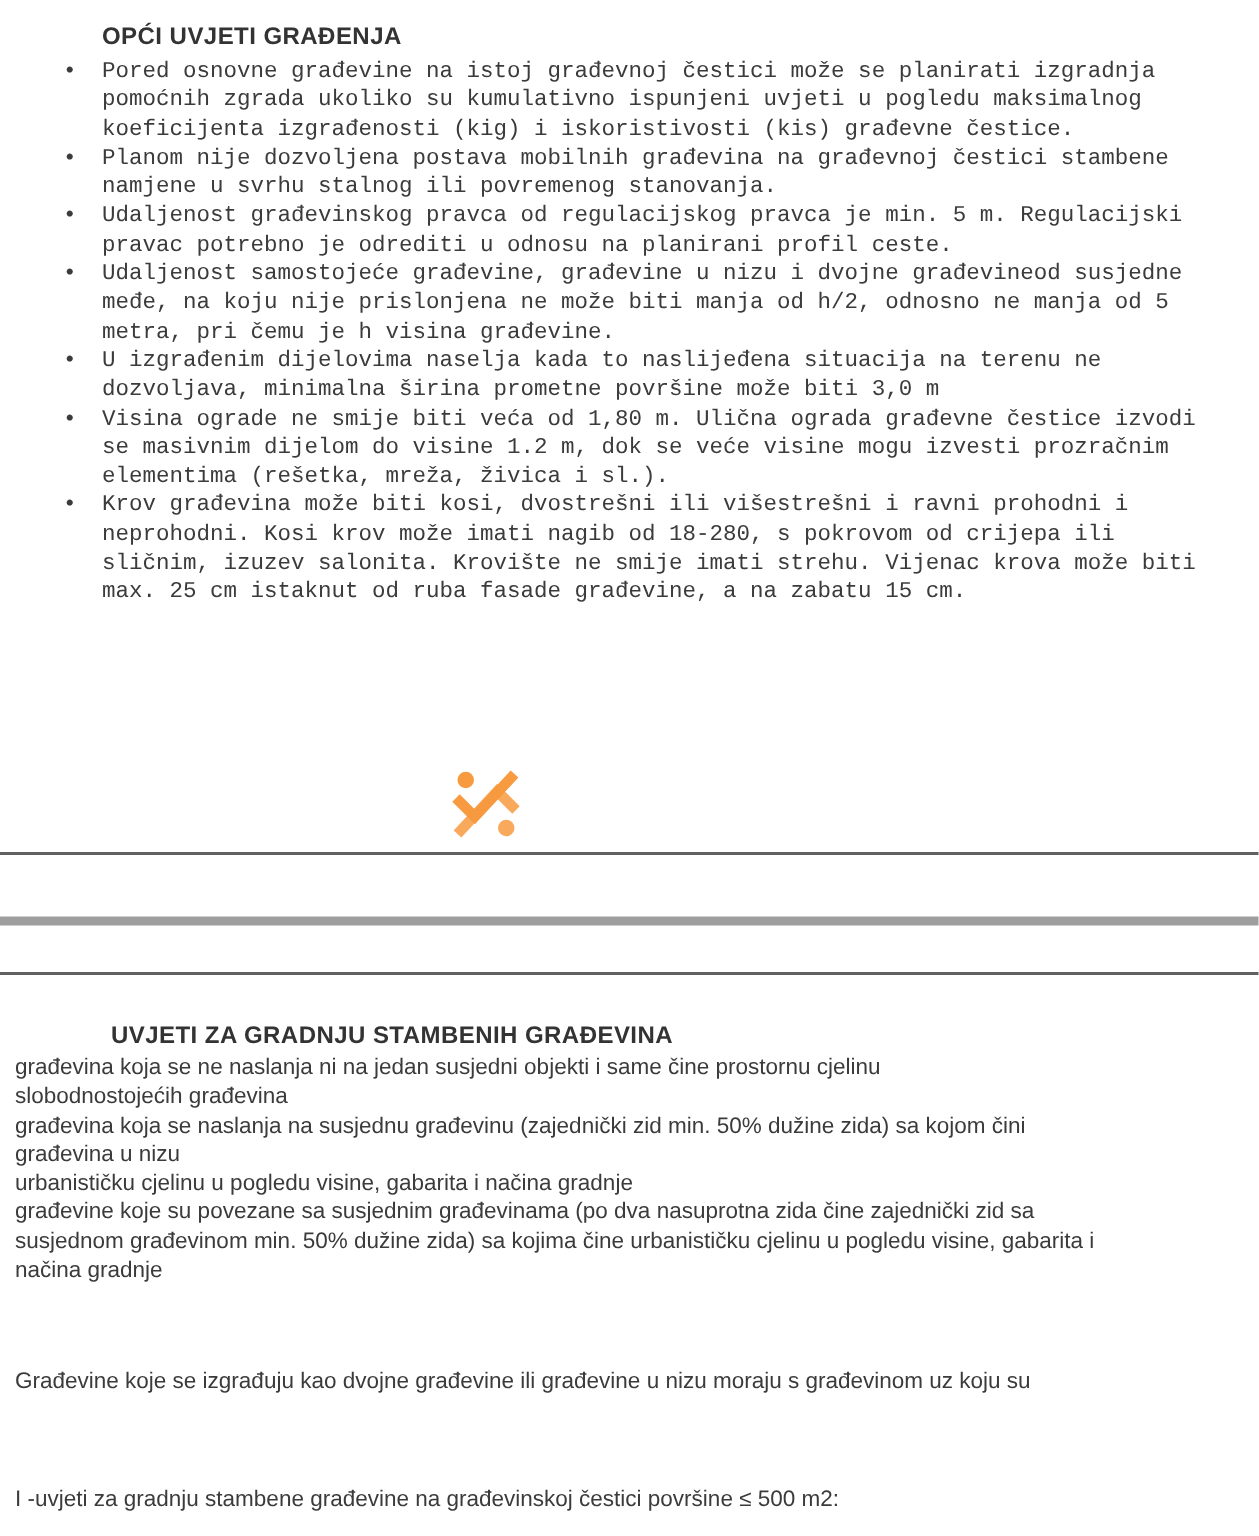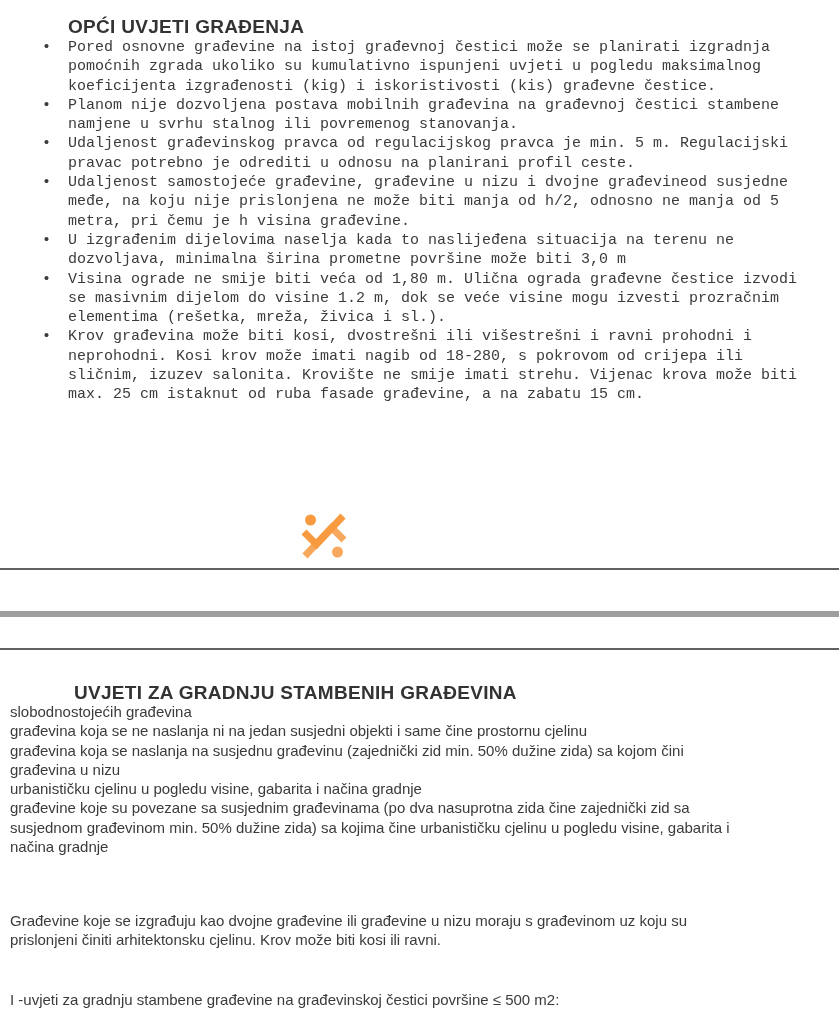--- a/index.html
+++ b/index.html
@@ -10,21 +10,21 @@
     overflow: hidden;
     font-family: "Liberation Sans", sans-serif;
     color: #3b3b3b;
     font-size: 15px;
     line-height: 19.3px;
   }
 
   .doc-title {
     position: absolute;
     font-weight: bold;
-    font-size: 19px;
+    font-size: 16px;
     letter-spacing: 0.3px;
     color: #333333;
     white-space: nowrap;
   }
   .p1-title { left: 68px; top: 4px; }
   .p2-title { left: 74px; top: 670px; }
 
   ul.bullet-list {
     position: absolute;
     top: 38px; left: 0; right: 0;
@@ -106,29 +106,28 @@
 </div>
 
 <div class="rule rule-thin-top"></div>
 <div class="rule rule-thick"></div>
 <div class="rule rule-thin-bottom"></div>
 
 <section>
   <h1 class="doc-title p2-title">UVJETI ZA GRADNJU STAMBENIH GRAĐEVINA</h1>
 
   <div class="p2-intro">
+    <div class="text-line">građevina koja se ne naslanja ni na jedan susjedni objekti i same čine prostornu cjelinu</div>
     <div class="text-line">slobodnostojećih građevina</div>
-    <div class="text-line">građevina koja se ne naslanja ni na jedan susjedni objekti i same čine prostornu cjelinu</div>
     <div class="text-line">građevina koja se naslanja na susjednu građevinu (zajednički zid min. 50% dužine zida) sa kojom čini</div>
     <div class="text-line">građevina u nizu</div>
     <div class="text-line">urbanističku cjelinu u pogledu visine, gabarita i načina gradnje</div>
     <div class="text-line">građevine koje su povezane sa susjednim građevinama (po dva nasuprotna zida čine zajednički zid sa</div>
     <div class="text-line">susjednom građevinom min. 50% dužine zida) sa kojima čine urbanističku cjelinu u pogledu visine, gabarita i</div>
     <div class="text-line">načina gradnje</div>
   </div>
 
   <div class="p2-para-double">
     <div class="text-line">Građevine koje se izgrađuju kao dvojne građevine ili građevine u nizu moraju s građevinom uz koju su</div>
-    <div class="text-line">prislonjeni činiti arhitektonsku cjelinu. Krov može biti kosi ili ravni.</div>
   </div>
 
   <div class="p2-conditions">I -uvjeti za gradnju stambene građevine na građevinskoj čestici površine ≤ 500 m2:</div>
 </section>
 
 </body></html>

